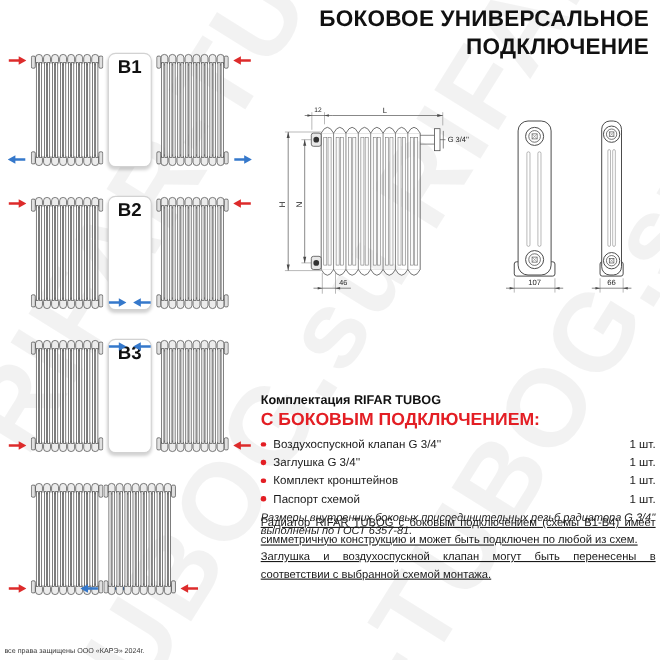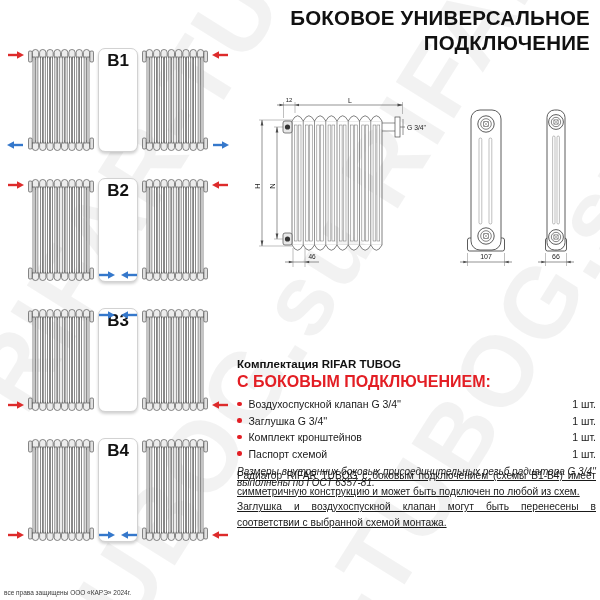--- a/index.html
+++ b/index.html
@@ -406,23 +406,20 @@
               <rect x="61.9" y="3" width="3.6" height="11" rx="1.2" fill="#e0e0e0"></rect>
               <rect x="61.9" y="90" width="3.6" height="11" rx="1.2" fill="#e0e0e0"></rect>
             </g>
           </svg><svg class="arrow" width="17" height="10" viewBox="0 0 17 10" style="left:-21px;top:92px;">
             <line x1="1" y1="5" x2="11.5" y2="5" stroke="#dd2b2b" stroke-width="2.4"></line>
             <polygon points="17,5 10,1.2 10,8.8" fill="#dd2b2b"></polygon>
           </svg><svg class="arrow" width="17" height="10" viewBox="0 0 17 10" style="right:-21px;top:92px;">
             <line x1="1" y1="5" x2="11.5" y2="5" stroke="#3578cb" stroke-width="2.4"></line>
             <polygon points="17,5 10,1.2 10,8.8" fill="#3578cb"></polygon>
           </svg></div>
-      <div class="scheme-gap">
-        <div class="scheme-label">B4</div>
-      </div>
       <div class="rad-wrap rad-right"><svg width="66" height="104" viewBox="0 0 66 104">
             <g stroke="#3c3c3c" stroke-width="0.6">
               <rect x="4.3" y="1.5" width="6.3" height="9.5" rx="3" fill="#ececec"></rect>
               <rect x="4.3" y="93" width="6.3" height="9.5" rx="3" fill="#ececec"></rect>
               <rect x="5.0" y="9" width="2" height="86" fill="#fff"></rect>
               <rect x="7.9" y="9" width="2" height="86" fill="#fff"></rect>
               <rect x="11.6" y="1.5" width="6.3" height="9.5" rx="3" fill="#ececec"></rect>
               <rect x="11.6" y="93" width="6.3" height="9.5" rx="3" fill="#ececec"></rect>
               <rect x="12.3" y="9" width="2" height="86" fill="#fff"></rect>
               <rect x="15.2" y="9" width="2" height="86" fill="#fff"></rect>

